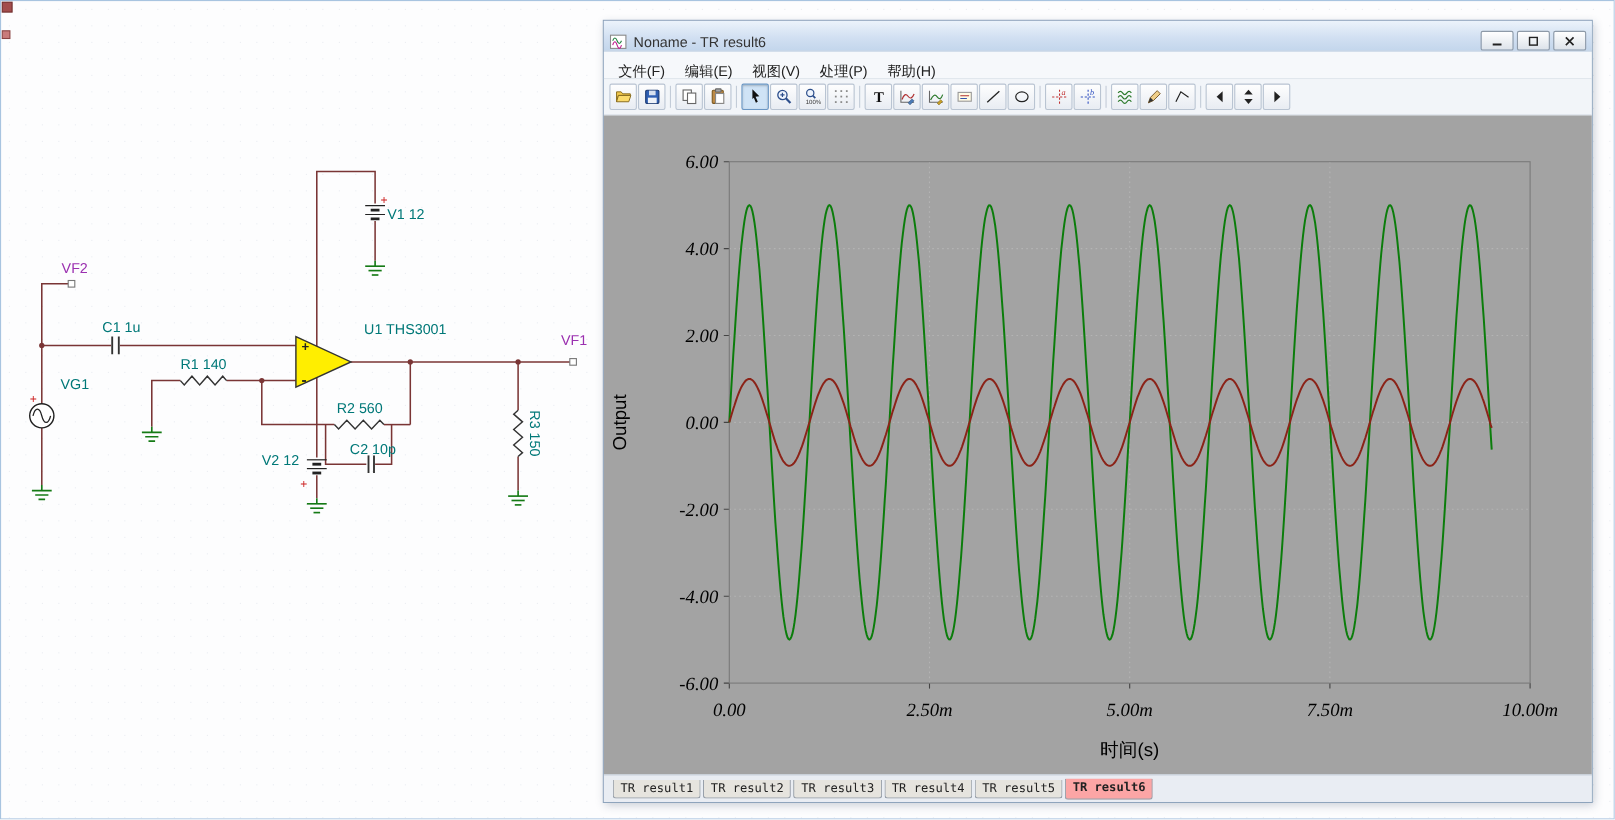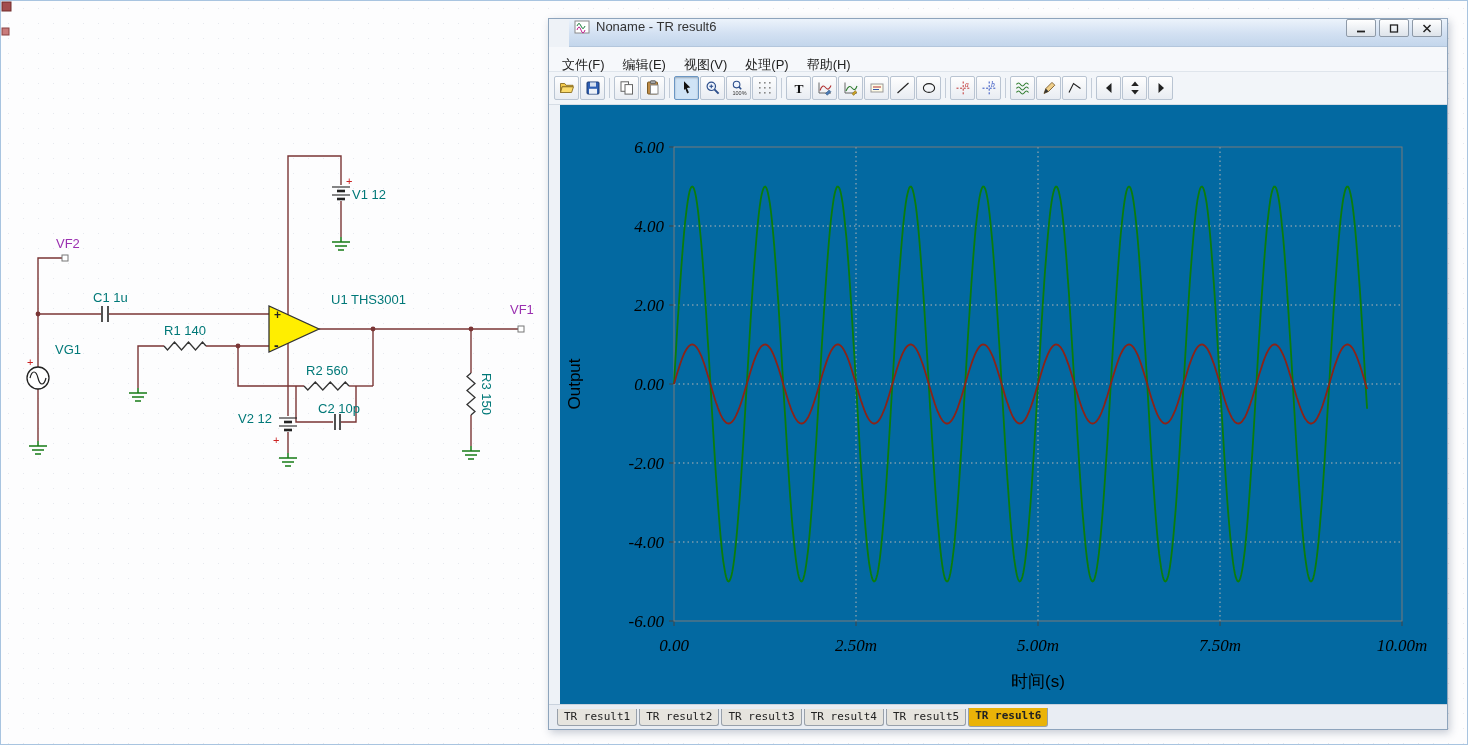--- a/index.html
+++ b/index.html
@@ -6,43 +6,43 @@
   #canvas{position:relative;width:1468px;height:745px;overflow:hidden;border:1px solid #a8c4e0;box-sizing:border-box;
     background:#fdfdfe;
     background-image:radial-gradient(circle, rgba(110,130,165,0.16) 0.7px, transparent 0.8px);
     background-size:15px 15px;}
   #schematic{position:absolute;left:0;top:0;}
 
   
   #win{position:absolute;left:547px;top:17px;width:900px;height:712px;box-sizing:border-box;
     background:#eef2f7;border:1px solid #8ea4bc;box-shadow:2px 3px 8px rgba(40,60,90,.25);}
   .titlebar{height:28px;box-sizing:border-box;border-bottom:1px solid #b3c6dc;
-    background:linear-gradient(#ecf3fb,#d2e0f2 55%,#c3d6ec);display:flex;align-items:flex-start;padding:0 5px;margin-left:20px;}
+    background:linear-gradient(#ecf3fb,#d2e0f2 55%,#c3d6ec);display:flex;align-items:flex-end;padding:0 5px;}
   .app-icon{display:flex;align-items:center}
   .title{font-size:13px;color:#333;margin-left:6px;flex:1;}
   .winbtns{display:flex;gap:3px;}
   .winbtn{width:30px;height:18px;border:1px solid #8e9aa8;border-radius:2px;padding:0;
     background:linear-gradient(#ffffff,#dde3ea);display:flex;align-items:center;justify-content:center;cursor:default;}
   .menubar{height:25px;box-sizing:border-box;background:#f6f8fb;border-bottom:1px solid #dfe5ec;
     display:flex;align-items:center;font-size:13px;color:#222;padding-left:4px;}
   .menu-item{padding:3px 9px;margin-top:12px;}
   .toolbar{height:33px;box-sizing:border-box;background:#f2f5f9;border-bottom:1px solid #d6dde5;
     display:flex;align-items:center;padding-left:5px;gap:1px;}
   .tbtn{width:25px;height:24px;border:1px solid #b9c4d2;border-radius:2px;padding:0;
     background:linear-gradient(#fefefe,#e8ecf2);display:flex;align-items:center;justify-content:center;}
   .tbtn.pressed{background:#cfe3f6;border-color:#6a96c4;box-shadow:inset 0 1px 2px rgba(0,0,0,.25);}
   .tsep{width:1px;height:20px;background:#c3ccd8;margin:0 3px;display:inline-block;}
-  .chartarea{position:absolute;left:0;top:86px;right:0;bottom:24px;background:#0369a1;overflow:hidden;margin-left:11px;}
+  .chartarea{position:absolute;left:0;top:86px;right:0;bottom:24px;background:#a3a3a3;overflow:hidden;}
   .ticklbl{font:italic 17px "Liberation Serif",serif;fill:#000;}
   .axislbl{font:17px "Liberation Sans",sans-serif;fill:#000;}
   .tabbar{position:absolute;left:0;bottom:0;right:0;height:24px;background:#e9edf3;border-top:1px solid #c9d2dd;
     display:flex;align-items:center;padding-left:8px;}
   .tab{font:11px "DejaVu Sans Mono",monospace;color:#222;background:#e6e4de;border:1px solid #98a0aa;border-top:none;
     padding:1px 6px 2px;margin-right:2px;border-radius:0 0 3px 3px;cursor:default;}
-  .tab.active{background:#eab308;font-weight:bold;padding-bottom:4px;}
+  .tab.active{background:#fca5a5;font-weight:bold;padding-bottom:4px;}
 </style>
 </head>
 <body>
 
 <div id="canvas">
 
   <svg id="schematic" width="1468" height="745" viewBox="0 0 1468 745">
       <g>
         <polyline points="64,257 37,257 37,313" fill="none" stroke="#7a3535" stroke-width="1.4"></polyline>
         <polyline points="37,313 100,313" fill="none" stroke="#7a3535" stroke-width="1.4"></polyline>

